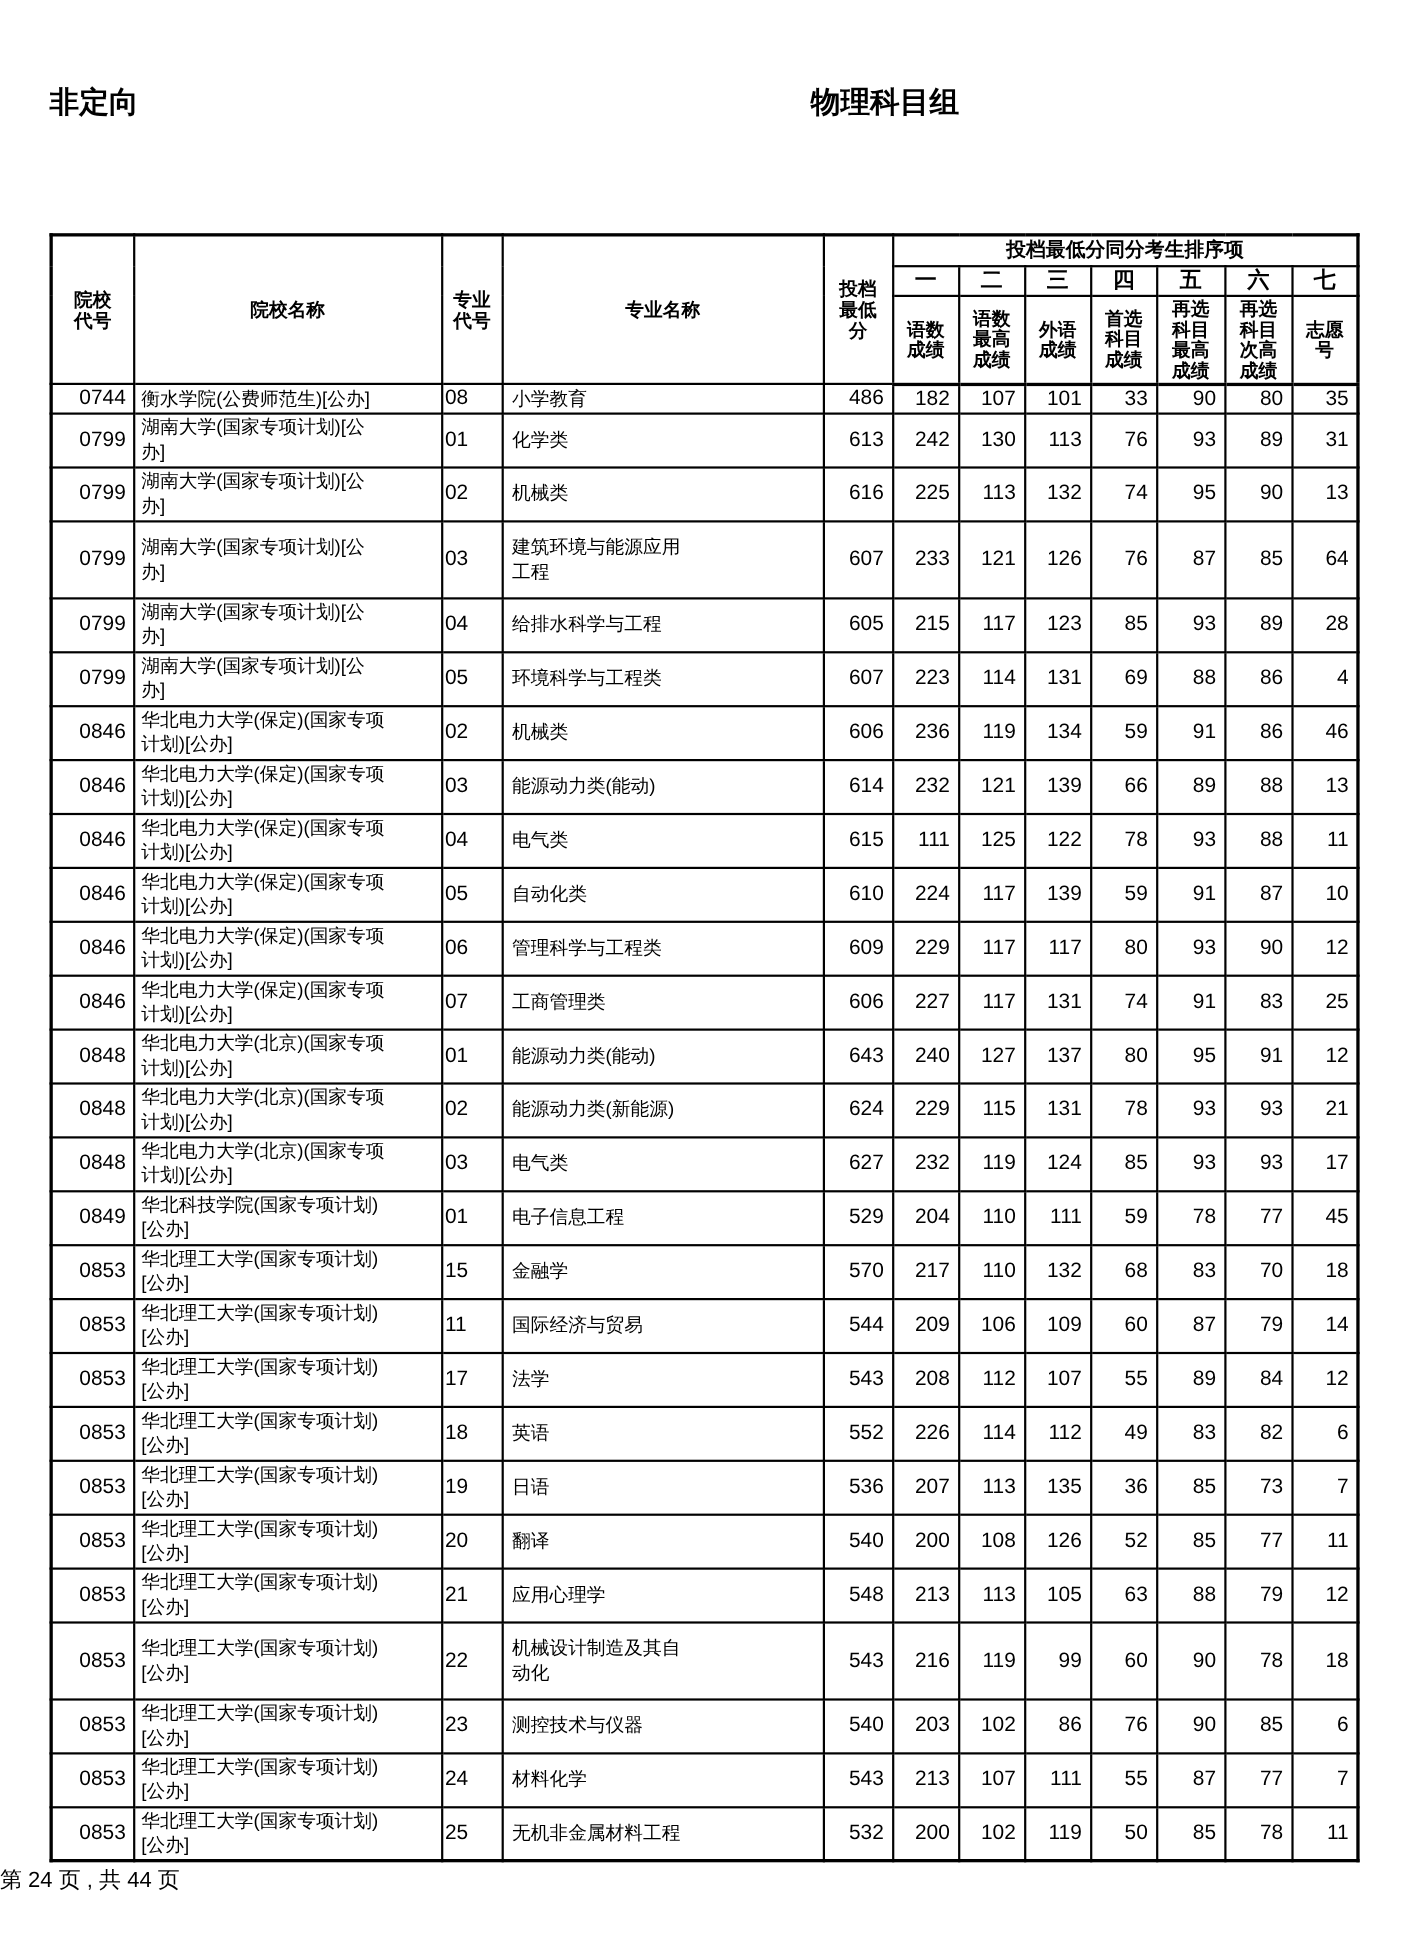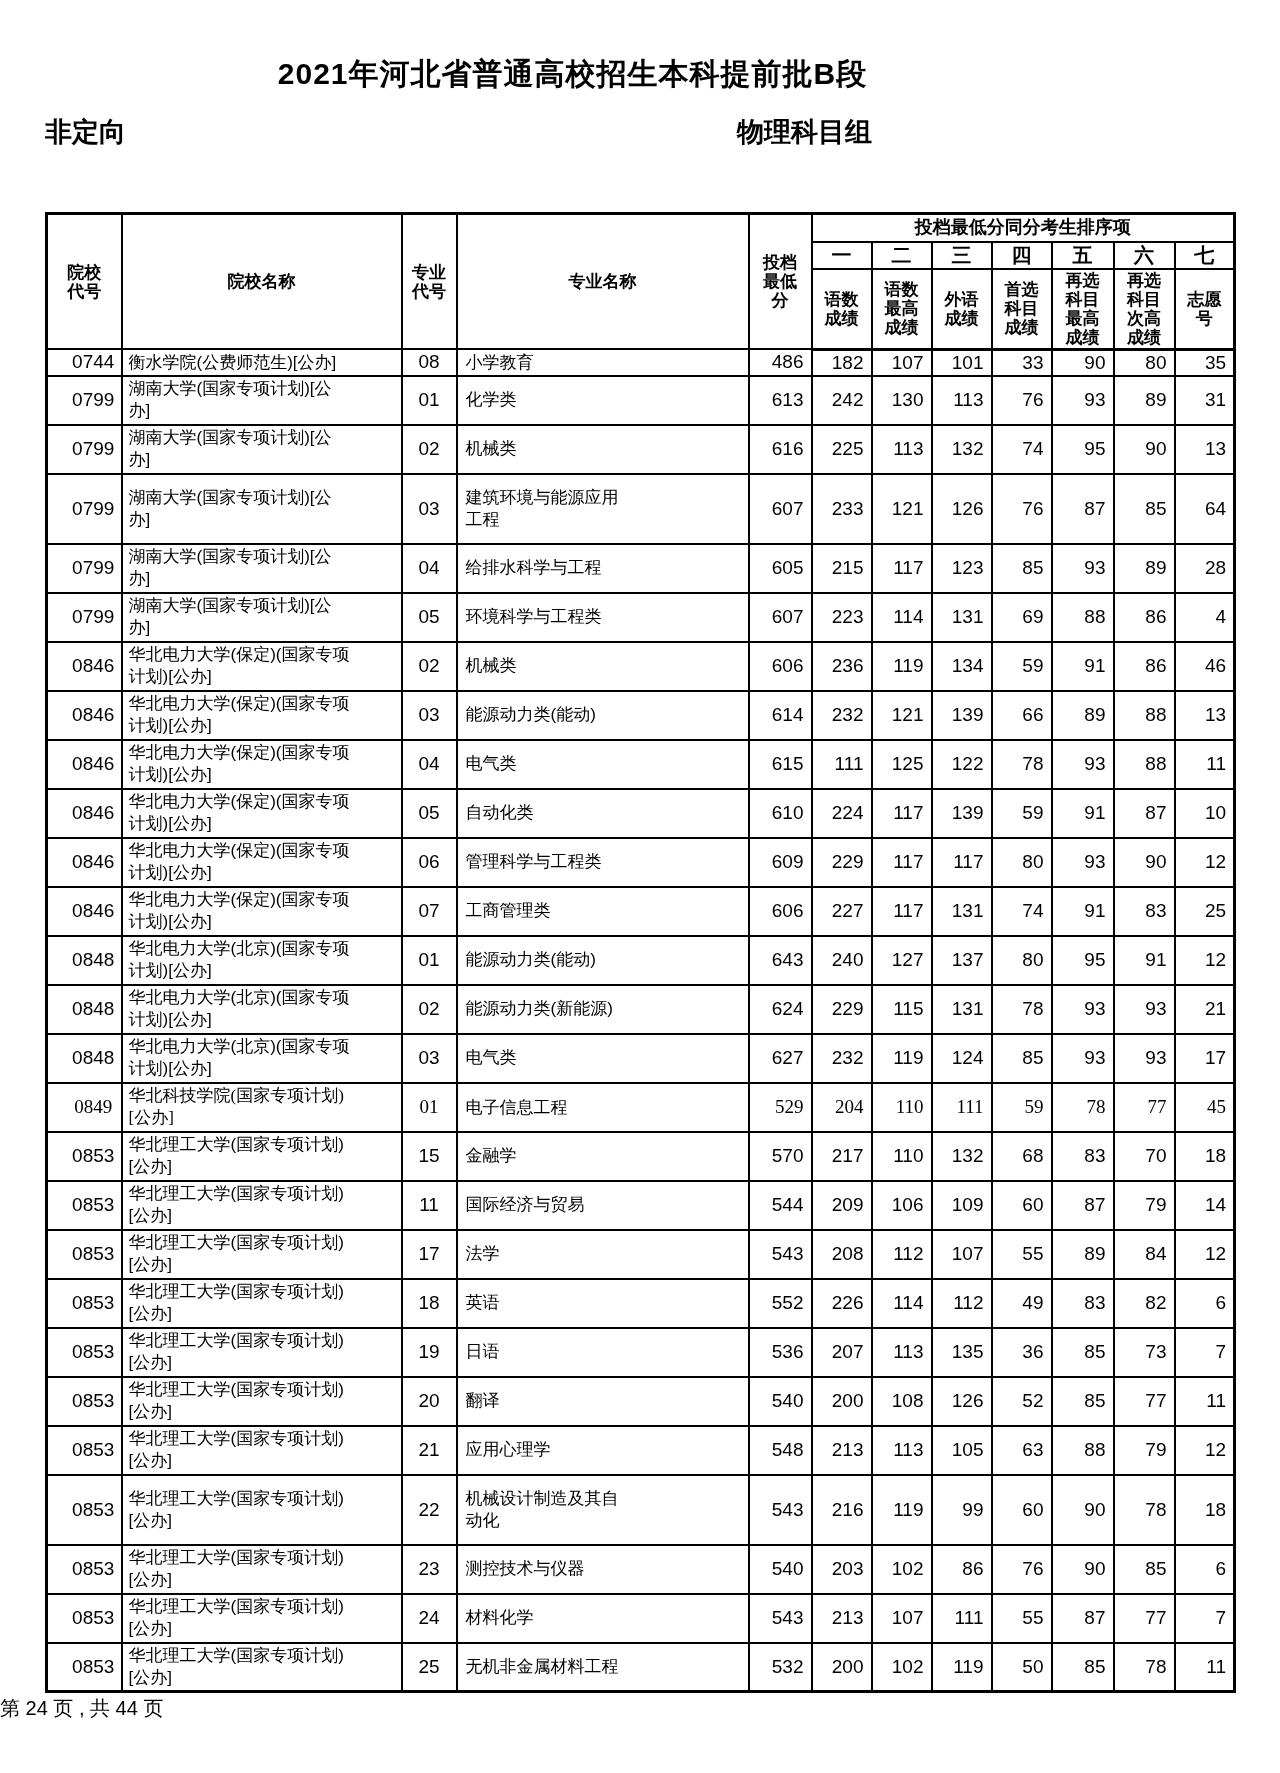--- a/index.html
+++ b/index.html
@@ -42,40 +42,39 @@
   }
   tr.hdr-group    { height:28px; }
   tr.hdr-ordinals { height:27px; }
   tr.hdr-ordinals th { font-size:20px; line-height:20px; }
   tr.hdr-items    { height:76px; }
   tr.hdr-group th.group-span { font-size:18px; }
 
   td { font-size:19px; padding:1px 2px; }
   td.c0  { text-align:center;padding-left:20px; }
   td.c1  { text-align:left; font-size:17px; line-height:22px; padding-left:6px; }
-  td.c2  { text-align:center; }
+  td.c2  { }
   td.c3  { text-align:left; font-size:17px; line-height:22px; padding-left:8px;margin-left:48px; }
   td.c4, td.c5, td.c6, td.c7, td.c8, td.c9, td.c10, td.c11 {
     text-align:right; padding-right:7px;
   }
   span.school { display:inline-block; max-width:222px; vertical-align:middle; }
   span.major  { display:inline-block; max-width:163px; vertical-align:middle; }
 
   .footer {
     position:absolute; top:1695px; left:0; width:1145px;
     font-size:20px;
   }
 </style>
 </head>
 <body>
 
 <div class="page">
 
   <div class="title-wrap">
-    <div class="title-line">2021年河北省普通高校招生本科提前批B段</div>
   </div>
 
   <div class="labels-row">
     <span class="label-left">非定向</span>
     <span class="label-right">物理科目组</span>
   </div>
 
   <table class="adm">
     <colgroup>
       <col style="width:75px">
@@ -340,21 +339,21 @@
           <td class="c3"><span class="major">电气类</span></td>
           <td class="c4">627</td>
           <td class="c5">232</td>
           <td class="c6">119</td>
           <td class="c7">124</td>
           <td class="c8">85</td>
           <td class="c9">93</td>
           <td class="c10">93</td>
           <td class="c11">17</td>
         </tr>
-        <tr style="height: 49px; font-family: Liberation Serif, serif;">
+        <tr style="height: 49px;">
           <td class="c0">0849</td>
           <td class="c1"><span class="school">华北科技学院(国家专项计划)[公办]</span></td>
           <td class="c2">01</td>
           <td class="c3"><span class="major">电子信息工程</span></td>
           <td class="c4">529</td>
           <td class="c5">204</td>
           <td class="c6">110</td>
           <td class="c7">111</td>
           <td class="c8">59</td>
           <td class="c9">78</td>

